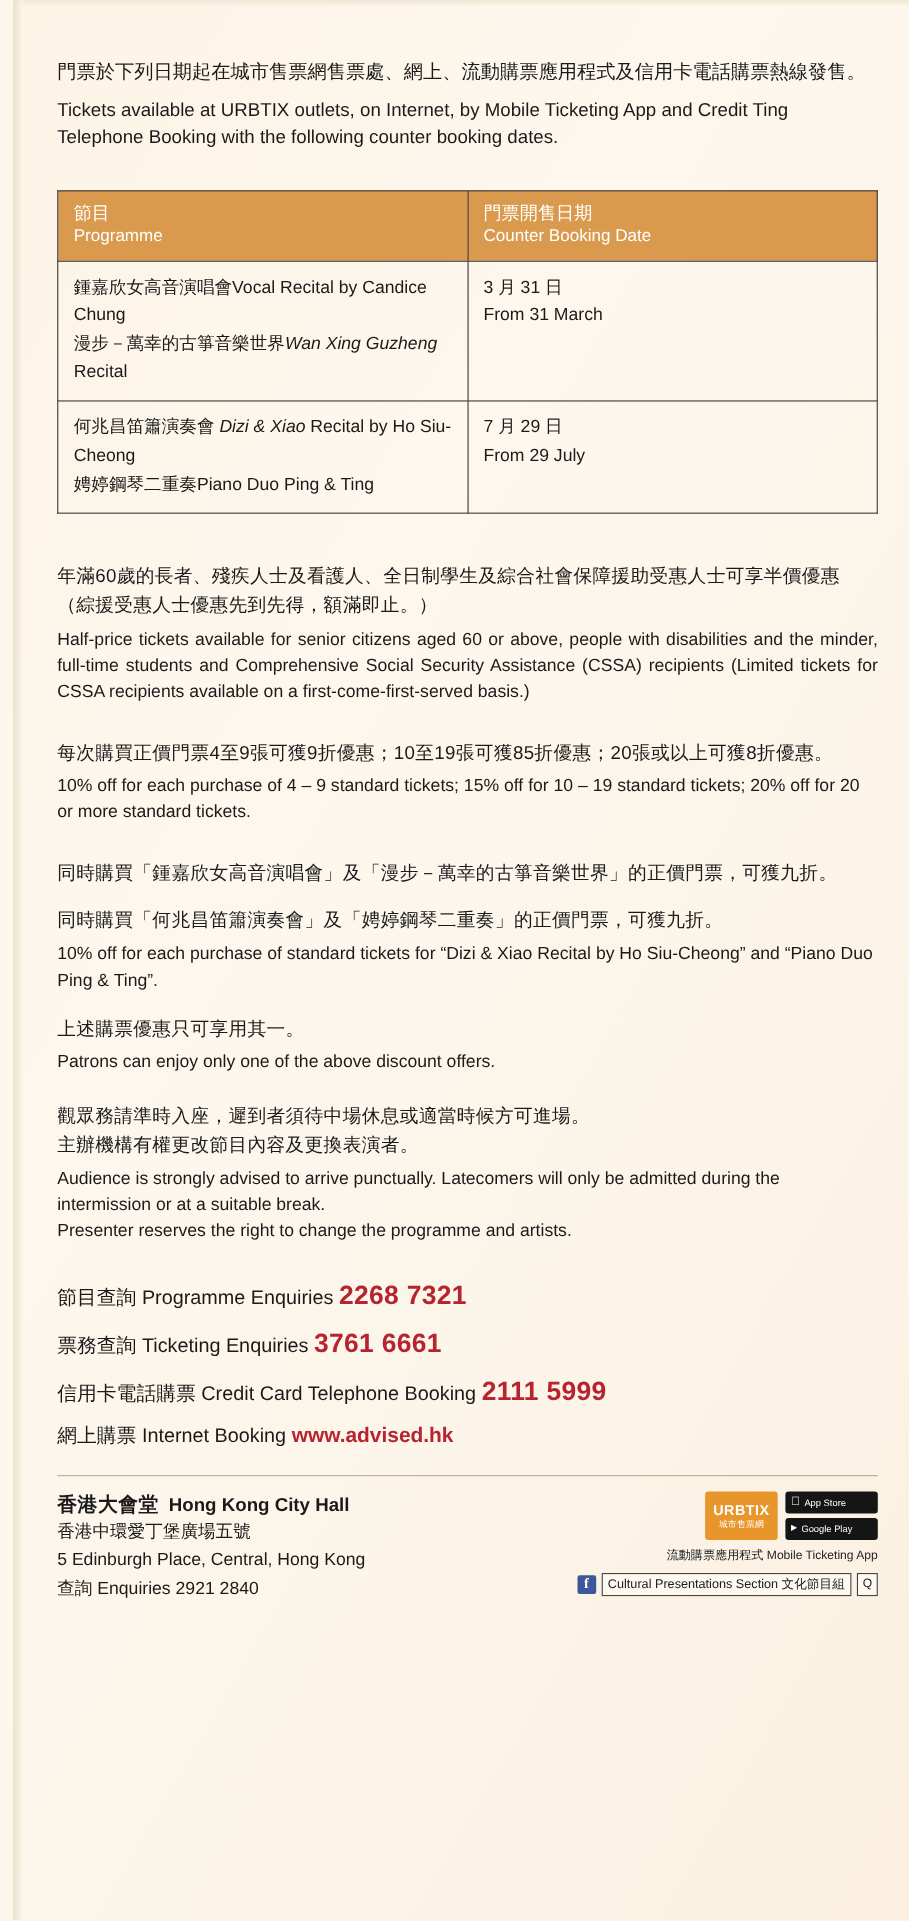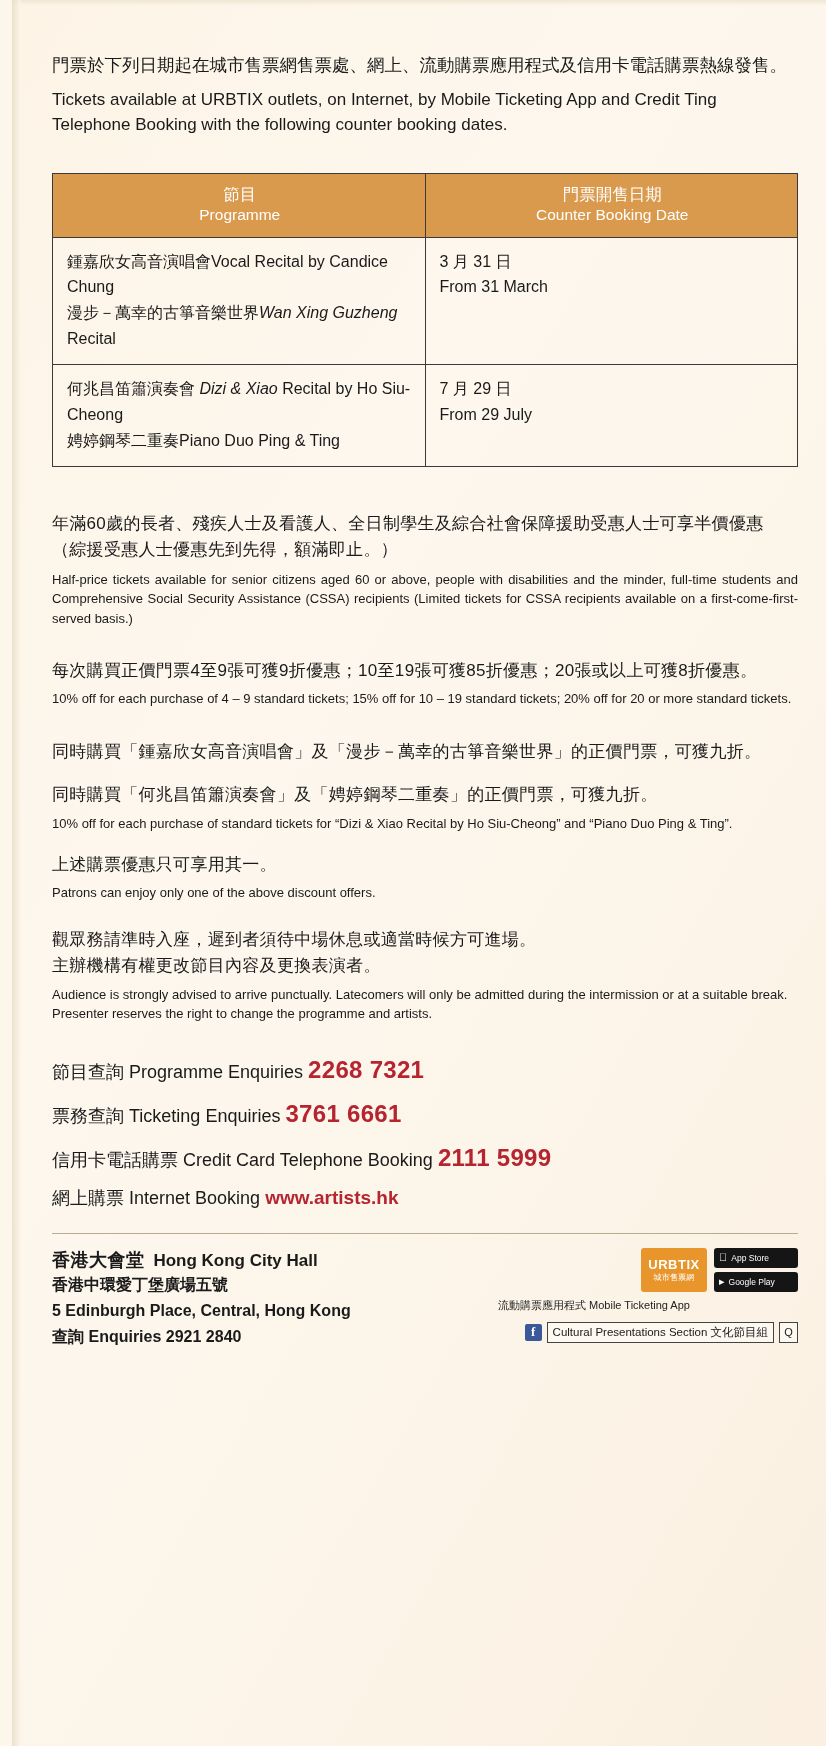--- a/index.html
+++ b/index.html
@@ -41,37 +41,37 @@
   .edge-top {
     position: absolute;
     left: 0; top: 0;
     width: 100%; height: 6px;
     background: linear-gradient(180deg, #ece0cb, #fdf6ea);
     opacity: .7;
   }
   p { margin: 0; }
 
   .zh { font-size: 17px; line-height: 1.55; letter-spacing: .3px; }
-  .en { font-size: 13px; line-height: 1.5; }
+  .en { font-size: 16px; line-height: 1.5; }
 
   .intro-zh { font-size: 17.5px; line-height: 1.58; }
   .intro-en { font-size: 17px; line-height: 1.48; margin-top: 7px; }
 
   
   table.booking {
     border-collapse: collapse;
     width: 100%;
     margin-top: 36px;
     margin-bottom: 10px;
     table-layout: fixed;
   }
   table.booking th {
     background: #d99a4e;
     color: #ffffff;
-    text-align: center;
+    text-align: left;
     font-weight: normal;
     padding: 10px 12px 11px 14px;
     border: 1px solid #3a3a3a;
     font-size: 16px;
     line-height: 1.3;
   }
   table.booking th .th-zh { display: block; font-size: 16.5px; }
   table.booking th .th-en { display: block; font-size: 15.5px; }
   table.booking td {
     border: 1px solid #3a3a3a;
@@ -115,27 +115,28 @@
     border-top: 1px solid #b9ab93;
     margin: 22px 0 14px 0;
   }
 
   .footer {
     position: relative;
     min-height: 130px;
   }
   .venue-zh-b { font-size: 18px; font-weight: bold; letter-spacing: .5px; }
   .venue-en-b { font-size: 17px; font-weight: bold; }
-  .venue-line { font-size: 16px; line-height: 1.62; font-weight: bold; }
+  .venue-line { font-size: 16px; line-height: 1.62; }
 
   .footer-right {
     position: absolute;
     right: 0;
     top: 0;
     width: 300px;
+    text-align: right;
   }
   .badges-row {
     display: flex;
     justify-content: flex-end;
     align-items: flex-start;
     gap: 7px;
   }
   .urbtix-logo {
     width: 66px;
     height: 44px;
@@ -305,21 +306,21 @@
       <span class="contact-num">3761 6661</span>
     </p>
     <p class="contact-line">
       <span>信用卡電話購票</span>
       <span>Credit Card Telephone Booking</span>
       <span class="contact-num">2111 5999</span>
     </p>
     <p class="contact-line">
       <span>網上購票</span>
       <span>Internet Booking</span>
-      <span class="contact-url">www.artists.hk</span>
+      <span class="contact-url">www.advised.hk</span>
     </p>
   </section>
 
   <hr class="sep">
 
   <section class="footer">
     <div>
       <p>
         <span class="venue-zh-b">香港大會堂</span>
         &nbsp;<span class="venue-en-b">Hong Kong City Hall</span>

